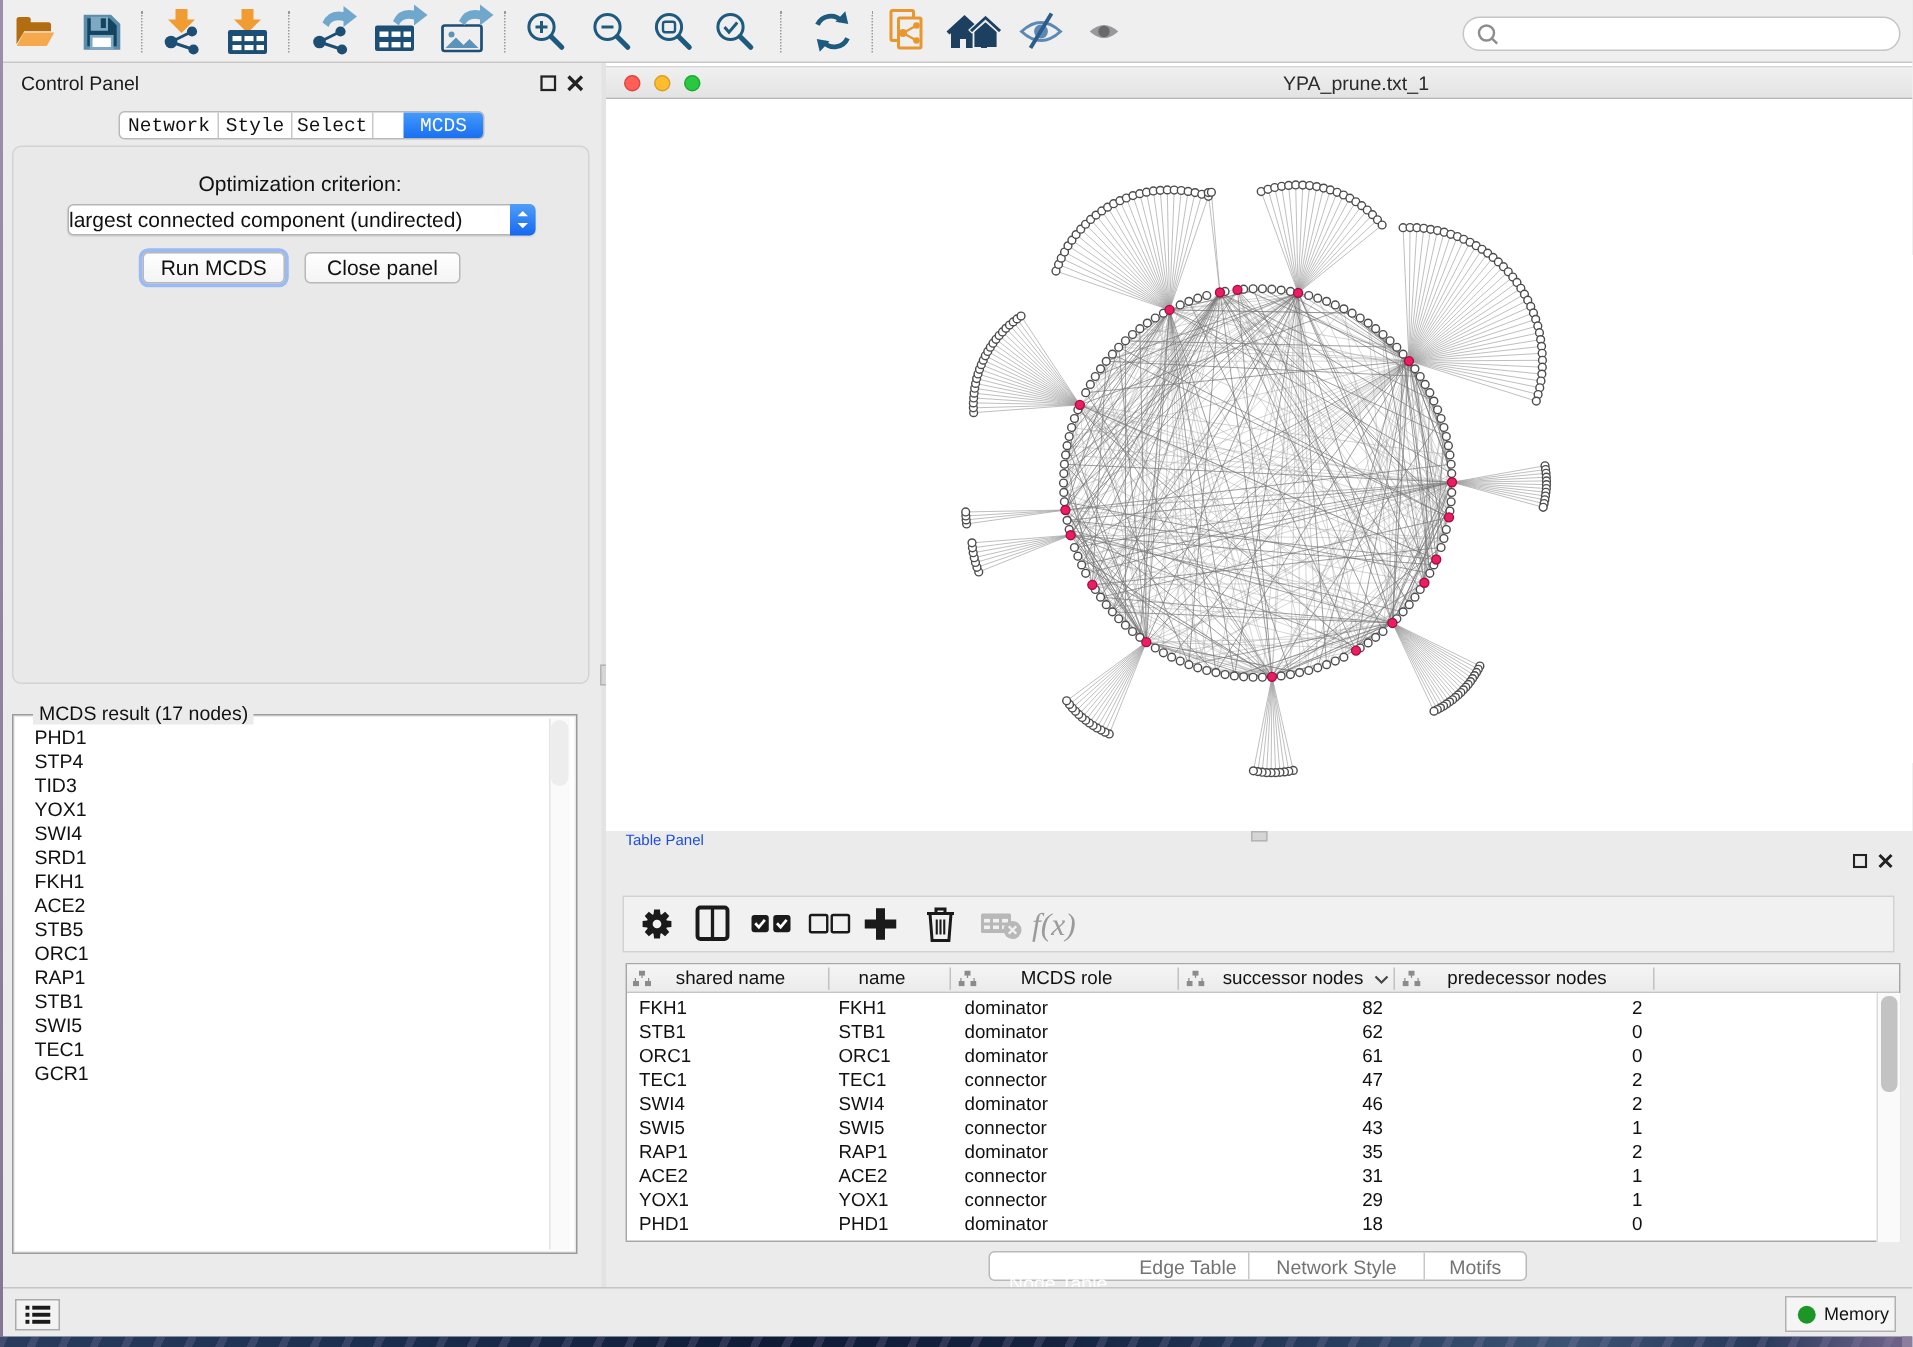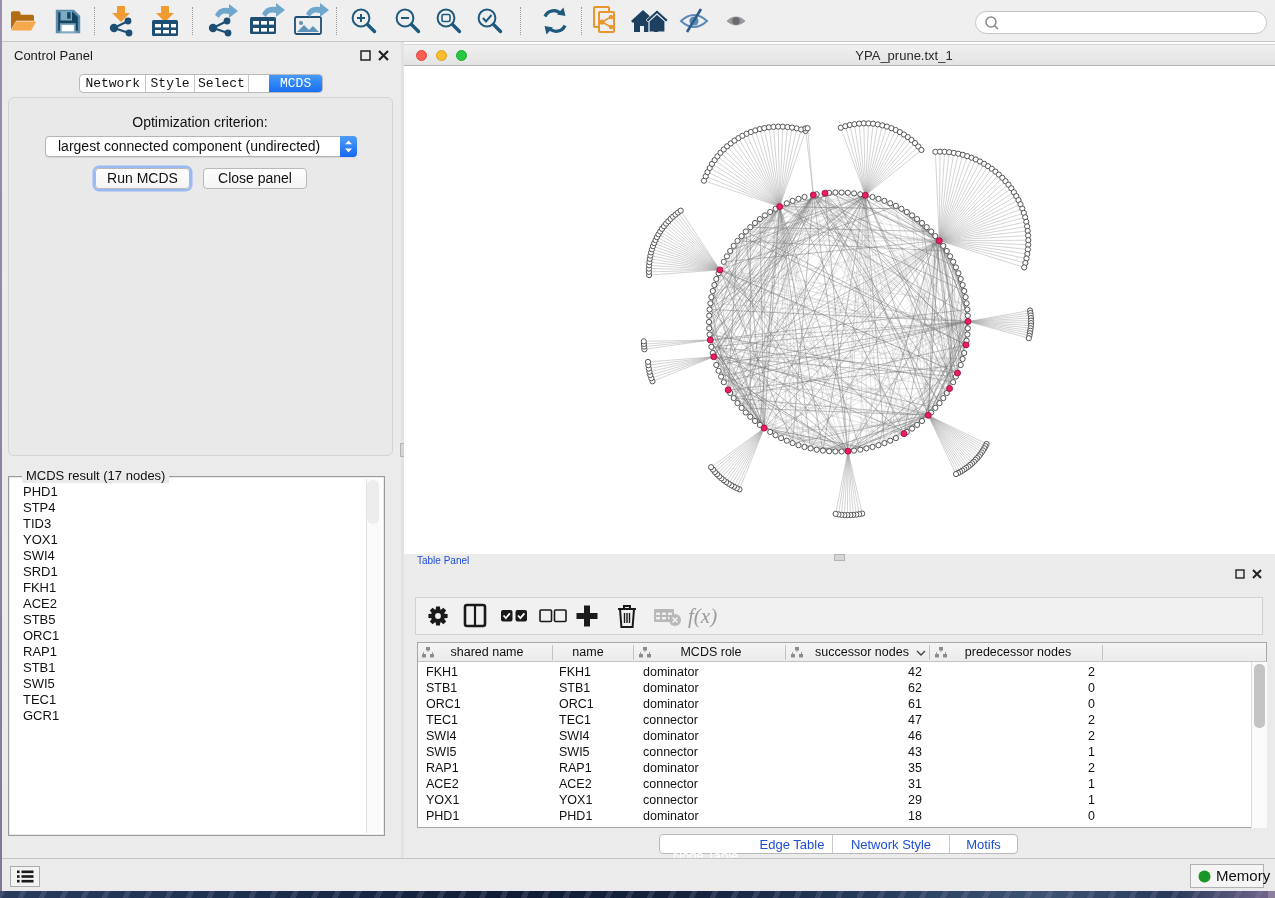--- a/index.html
+++ b/index.html
@@ -9,21 +9,21 @@
 
 #toolbar { left:0; top:0; width:1275px; height:42px; background:#f0eff0; border-bottom:1px solid #c9c8c9; }
 .tsep { position:absolute; top:7px; height:28px; width:0; border-left:1px dotted #9a9a9a; }
 
 #ctl-title { left:14px; top:48px; font-size:13px; color:#1a1a1a; }
 #tabs { left:79px; top:74px; width:244px; height:19px; background:#fff; border:1px solid #b9b9b9; border-radius:4px; display:flex; font-size:13px;font-family:Liberation Mono, monospace; }
 #tabs div { display:flex; align-items:center; justify-content:center; border-right:1px solid #c8c8c8; color:#111; }
 #tabs div:last-child { border-right:none; border-radius:0 3px 3px 0; background:linear-gradient(#459af9,#186ff2); color:#fff;margin-left:20px; }
 #innerpanel { left:8px; top:97px; width:385px; height:359px; background:#eae9ea; border:1px solid #d4d3d4; border-radius:6px; }
 #optlabel { left:0px; top:114px; width:400px; text-align:center; font-size:14px; color:#111; }
-#combo { left:45px; top:136px; width:312px; height:21px; background:#fff; border:1px solid #b5b5b5; border-radius:4px; font-size:14px; color:#111; line-height:19px; padding-left:12px; box-shadow:0 1px 1px rgba(0,0,0,0.08); }
+#combo { left:45px; top:136px; width:312px; height:21px; background:#fff; border:1px solid #b5b5b5; border-radius:4px; font-size:14px; color:#111; line-height:19px; box-shadow:0 1px 1px rgba(0,0,0,0.08); }
 #combo-btn { position:absolute; right:-1px; top:-1px; width:17px; height:21px; border-radius:0 4px 4px 0; background:linear-gradient(#4f9ef9,#1668f0); }
 .btn { position:absolute; height:21px; background:linear-gradient(#ffffff,#f4f4f4); border:1px solid #b8b8b8; border-radius:4px; font-size:14px; color:#111; text-align:center; line-height:19px; }
 #groupbox { left:8px; top:476px; width:377px; height:360px; border:1px solid #9b9a9b; }
 #grouplabel { left:22px; top:468px; background:#ecebec; padding:0 4px; font-size:13px; color:#111; }
 #mcdslist { left:10px; top:478px; width:373px; height:356px; background:#fff; }
 #mcdslist div { padding-left:13px; font-size:13px; color:#111; height:16px; line-height:16px; }
 #listscroll { left:366px; top:479px; width:14px; height:354px; background:#fafafa; border-left:1px solid #e3e3e3; }
 #listthumb { left:367px; top:480px; width:12px; height:44px; background:#ededed; border-radius:6px; }
 
 #vsplit { left:401px; top:42px; width:3px; height:816px; background:#e4e3e4; }
@@ -42,27 +42,27 @@
 .hicon { position:absolute; top:4px; }
 .trow { position:absolute; height:16px; line-height:16px; font-size:12.5px; color:#111; }
 .c1 { position:absolute; left:8px; }
 .c2 { position:absolute; left:141px; }
 .c3 { position:absolute; left:225px; }
 .c4 { position:absolute; left:404px; width:100px; text-align:right; }
 .c5 { position:absolute; left:577px; width:100px; text-align:right; }
 #tscroll { position:absolute; left:833px; top:19px; width:16px; height:166px; background:#fafafa; border-left:1px solid #dcdcdc; }
 #tthumb { position:absolute; left:836px; top:21px; width:11px; height:64px; background:#c3c3c3; border-radius:5px; }
 #bottabs { left:659px; top:834px; width:359px; height:20px; background:#fff; border:1px solid #b9b9b9; border-radius:4px; display:flex; font-size:13px; }
-#bottabs div { display:flex; align-items:center; justify-content:center; border-right:1px solid #c8c8c8; color:#1d4ed8; }
+#bottabs div { display:flex; align-items:center; justify-content:center; border-right:1px solid #c8c8c8; color:#737373; }
 #bottabs div:first-child { border-radius:3px 0 0 3px; background:linear-gradient(#459af9,#186ff2); color:#fff;margin-top:20px; }
 #bottabs div:last-child { border-right:none; }
 
 #statusbar { left:0; top:858px; width:1275px; height:33px; background:#ecebec; border-top:1px solid #c6c5c6; }
 #listbtn { left:10px; top:866px; width:30px; height:21px; background:#f4f3f4; border:1px solid #ababab; }
-#membtn { left:1190px; top:864px; width:74px; height:24px; background:#f6f5f6; border:1px solid #b2b1b2; font-size:15px; color:#111; line-height:22px; }
+#membtn { left:1190px; top:864px; width:74px; height:24px; background:#f6f5f6; border:1px solid #b2b1b2; font-size:12px; color:#111; line-height:22px; }
 
 #leftedge { left:0; top:0; width:2px; height:891px; background:linear-gradient(#9c8fae,#847793); }
 #bottomstrip { left:0; top:891px; width:1275px; height:7px; background:repeating-linear-gradient(115deg,rgba(150,140,180,0.22) 0 5px,rgba(30,40,70,0) 5px 19px),linear-gradient(90deg,#2a3c5e 0%,#1d3050 18%,#101c36 40%,#15233f 55%,#2b4263 72%,#3d5374 82%,#28395a 92%,#6c6287 99%); }
 #brcorner { left:1268px; top:891px; width:7px; height:7px; background:#8c7f9d; }
 </style>
 </head>
 <body>
 <div id="toolbar" class="abs">
 <svg width="1275" height="42" viewBox="0 0 1275 42">
 
@@ -670,21 +670,21 @@
           <path d="M5.6 3h0.8v2H2v2h-0.8V5h9.6v2H10V5H5.6z"></path>
         </g>
       </svg>
 <div class="hcell" style="left:533px;width:134px">predecessor nodes</div>
 <div class="hsep" style="left:684px"></div>
 </div>
 <div class="trow" style="top:21px;width:100%">
       <span class="c1">FKH1</span>
       <span class="c2">FKH1</span>
       <span class="c3">dominator</span>
-      <span class="c4">42</span>
+      <span class="c4">82</span>
       <span class="c5">2</span>
     </div>
 <div class="trow" style="top:37px;width:100%">
       <span class="c1">STB1</span>
       <span class="c2">STB1</span>
       <span class="c3">dominator</span>
       <span class="c4">62</span>
       <span class="c5">0</span>
     </div>
 <div class="trow" style="top:53px;width:100%">

